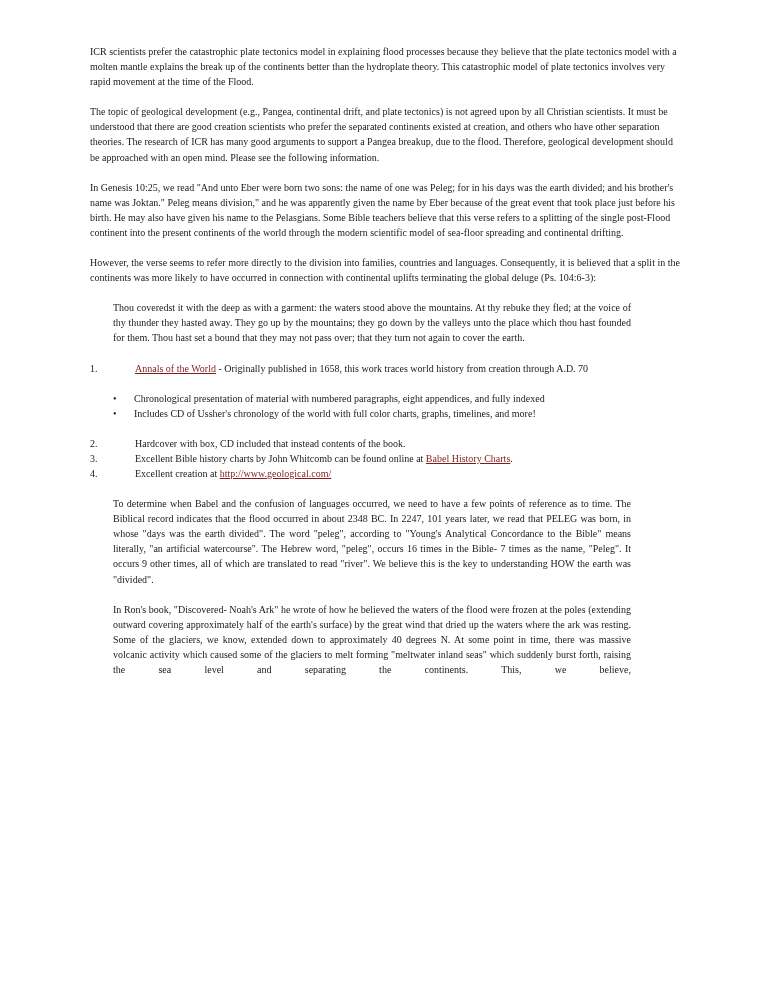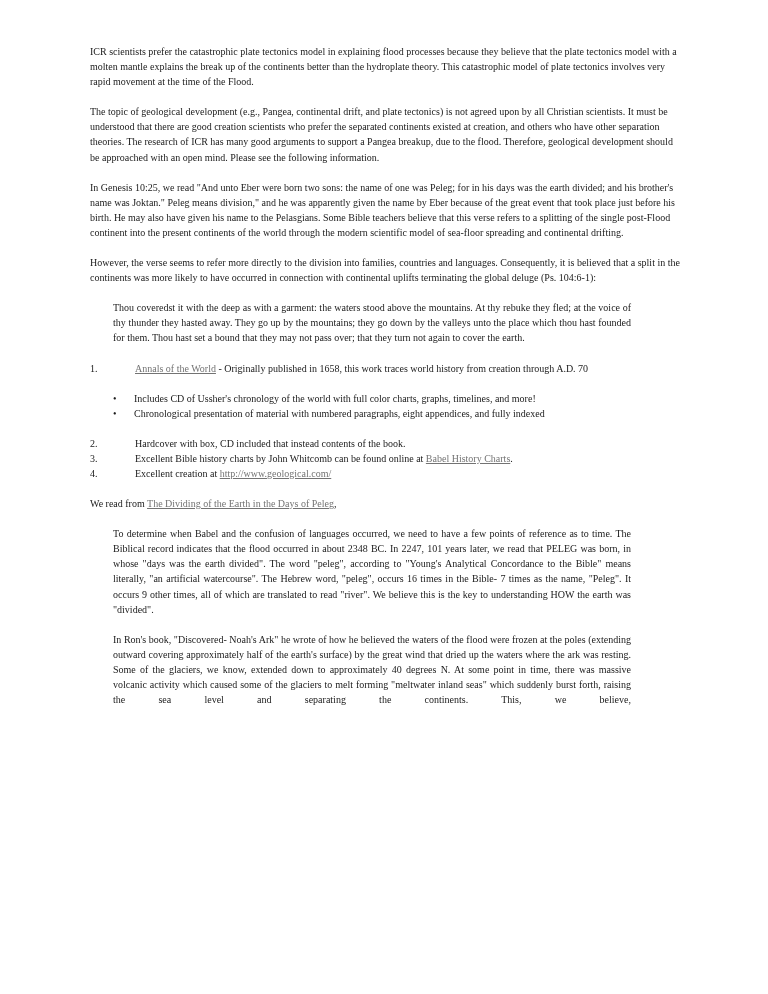--- a/index.html
+++ b/index.html
@@ -5,65 +5,64 @@
   html, body { margin: 0; padding: 0; background: #ffffff; }
   body { width: 768px; height: 994px; overflow: hidden; position: relative; }
   .page {
     position: absolute; left: 90px; top: 44px; width: 592px;
     font-family: Liberation Serif, serif; font-size: 10px; line-height: 15.1px;
     color: #1a1a1a;
   }
   p { margin: 0 0 15px 0; }
   .quote { margin: 0 0 15px 23px; width: 518px; text-align: justify; text-align-last: left; }
   .quote.last-justified { text-align-last: justify; }
-  a { color: #737373; text-decoration: underline; text-align: center; }
+  a { color: #7f1d1d; text-decoration: underline; text-align: center; }
   .ol-item { display: flex; margin: 0; }
   .ol-num { width: 45px; flex: none; }
   .ol-first { margin-bottom: 15px; }
   .bullets { margin: 0 0 15px 23px; }
   .bullet { margin: 0; }
   .bullet-dot { display: inline-block; width: 21px; }
   .ol-group { margin-bottom: 15px; }
 </style>
 </head>
 <body>
 
 <div class="page">
   <p>ICR scientists prefer the catastrophic plate tectonics model in explaining flood processes because they believe that the plate tectonics model with a molten mantle explains the break up of the continents better than the hydroplate theory. This catastrophic model of plate tectonics involves very rapid movement at the time of the Flood.</p>
   <p>The topic of geological development (e.g., Pangea, continental drift, and plate tectonics) is not agreed upon by all Christian scientists. It must be understood that there are good creation scientists who prefer the separated continents existed at creation, and others who have other separation theories. The research of ICR has many good arguments to support a Pangea breakup, due to the flood. Therefore, geological development should be approached with an open mind. Please see the following information.</p>
   <p>In Genesis 10:25, we read "And unto Eber were born two sons: the name of one was Peleg; for in his days was the earth divided; and his brother's name was Joktan." Peleg means division," and he was apparently given the name by Eber because of the great event that took place just before his birth. He may also have given his name to the Pelasgians. Some Bible teachers believe that this verse refers to a splitting of the single post-Flood continent into the present continents of the world through the modern scientific model of sea-floor spreading and continental drifting.</p>
-  <p>However, the verse seems to refer more directly to the division into families, countries and languages. Consequently, it is believed that a split in the continents was more likely to have occurred in connection with continental uplifts terminating the global deluge (Ps. 104:6-1):</p>
+  <p>However, the verse seems to refer more directly to the division into families, countries and languages. Consequently, it is believed that a split in the continents was more likely to have occurred in connection with continental uplifts terminating the global deluge (Ps. 104:6-3):</p>
   <div class="quote">Thou coveredst it with the deep as with a garment: the waters stood above the mountains. At thy rebuke they fled; at the voice of thy thunder they hasted away. They go up by the mountains; they go down by the valleys unto the place which thou hast founded for them. Thou hast set a bound that they may not pass over; that they turn not again to cover the earth.</div>
 
   <div class="ol-first">
     <span style="display:inline-block;width:45px;">1.</span><a href="#">Annals of the World</a><span> - Originally published in 1658, this work traces world history from creation through A.D. 70</span>
   </div>
   <style>
     .ol-first { text-indent: 0; padding-left: 23px; position: relative; }
     .ol-first > span:first-child { position: absolute; left: 0; top: 0; width: auto; }
     .ol-first > a { margin-left: 22px; }
   </style>
 
   <div class="bullets">
+    <div class="bullet"><span class="bullet-dot">•</span><span>Chronological presentation of material with numbered paragraphs, eight appendices, and fully indexed</span></div>
     <div class="bullet"><span class="bullet-dot">•</span><span>Includes CD of Ussher's chronology of the world with full color charts, graphs, timelines, and more!</span></div>
-    <div class="bullet"><span class="bullet-dot">•</span><span>Chronological presentation of material with numbered paragraphs, eight appendices, and fully indexed</span></div>
   </div>
 
   <div class="ol-group">
     <div class="ol-item">
       <span class="ol-num">2.</span>
       <span>Hardcover with box, CD included that instead contents of the book.</span>
     </div>
     <div class="ol-item">
       <span class="ol-num">3.</span>
       <span><span>Excellent Bible history charts by John Whitcomb can be found online at </span><a href="#">Babel History Charts</a><span>.</span></span>
     </div>
     <div class="ol-item">
       <span class="ol-num">4.</span>
       <span><span>Excellent creation at </span><a href="#">http://www.geological.com/</a></span>
     </div>
   </div>
 
-  <p><span>We read from </span><a href="#">The Dividing of the Earth in the Days of Peleg</a><span>,</span></p>
 
   <div class="quote">To determine when Babel and the confusion of languages occurred, we need to have a few points of reference as to time. The Biblical record indicates that the flood occurred in about 2348 BC. In 2247, 101 years later, we read that PELEG was born, in whose "days was the earth divided". The word "peleg", according to "Young's Analytical Concordance to the Bible" means literally, "an artificial watercourse". The Hebrew word, "peleg", occurs 16 times in the Bible- 7 times as the name, "Peleg". It occurs 9 other times, all of which are translated to read "river". We believe this is the key to understanding HOW the earth was "divided".</div>
   <div class="quote last-justified">In Ron's book, "Discovered- Noah's Ark" he wrote of how he believed the waters of the flood were frozen at the poles (extending outward covering approximately half of the earth's surface) by the great wind that dried up the waters where the ark was resting. Some of the glaciers, we know, extended down to approximately 40 degrees N. At some point in time, there was massive volcanic activity which caused some of the glaciers to melt forming "meltwater inland seas" which suddenly burst forth, raising the sea level and separating the continents. This, we believe,</div>
 </div>
 
 </body></html>

